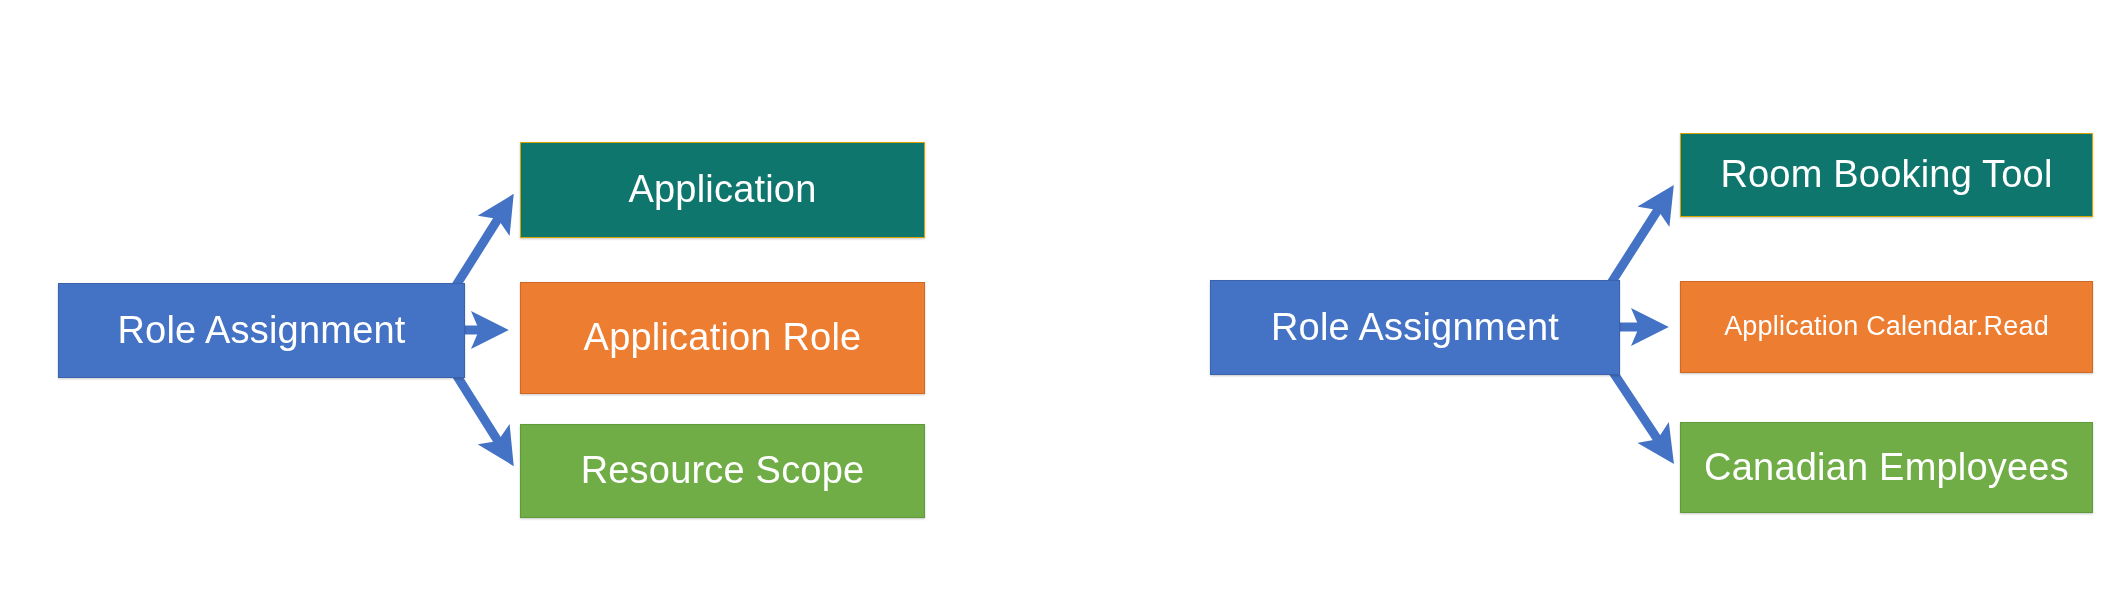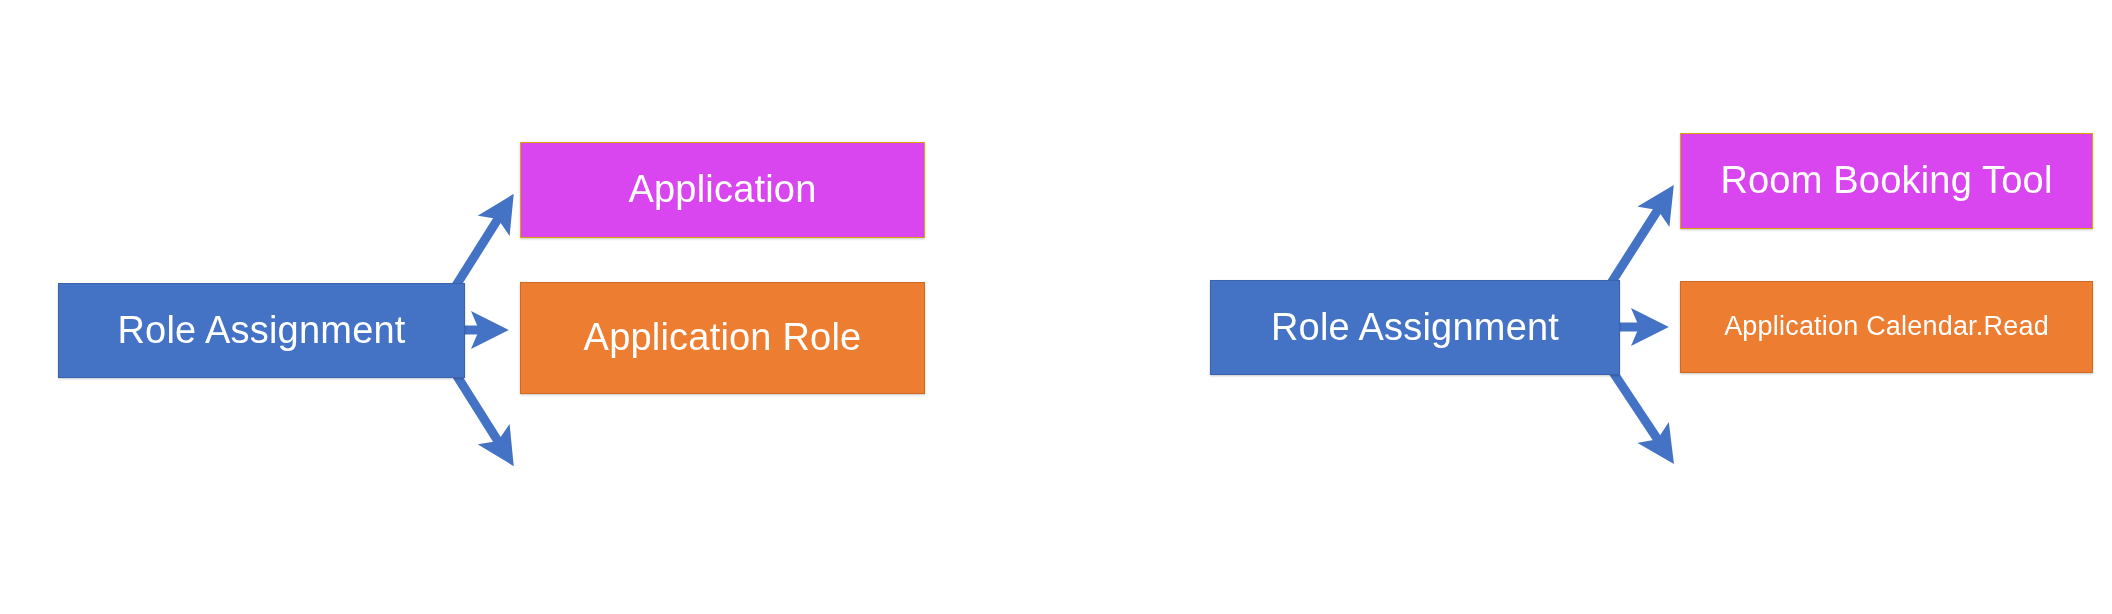--- a/index.html
+++ b/index.html
@@ -34,21 +34,21 @@
     align-items: center;
     justify-content: center;
     color: #ffffff;
     text-align: center;
     letter-spacing: 0.2px;
     line-height: 1.1;
     white-space: nowrap;
     box-shadow: 0 1px 2px rgba(0,0,0,0.22);
   }
   .node-blue   { background: #4472c4; border: 1px solid #3a62ad; margin-left: 40px; }
-  .node-yellow { background: #d946ef; border: 1px solid #d9a300; }
+  .node-yellow { background: #0f766e; border: 1px solid #d9a300; }
   .node-orange { background: #ed7d31; border: 1px solid #cf6a26; }
   .node-green  { background: #70ad47; border: 1px solid #5f9a3b; }
 
   .fs-large { font-size: 38px; }
   .fs-small { font-size: 27px; }
 </style>
 </head>
 <body>
 
 <div id="canvas">
@@ -74,27 +74,33 @@
   </div>
 
   <div class="node node-yellow fs-large" style="left:520px; top:142px; width:405px; height:96px;">
     <span>Application</span>
   </div>
 
   <div class="node node-orange fs-large" style="left:520px; top:282px; width:405px; height:112px;">
     <span>Application Role</span>
   </div>
 
+  <div class="node node-green fs-large" style="left:520px; top:424px; width:405px; height:94px;">
+    <span>Resource Scope</span>
+  </div>
 
   <div class="node node-blue fs-large" style="left:1170px; top:280px; width:410px; height:95px;">
     <span>Role Assignment</span>
   </div>
 
-  <div class="node node-yellow fs-large" style="left:1680px; top:133px; width:413px; height:96px;">
+  <div class="node node-yellow fs-large" style="left:1680px; top:133px; width:413px; height:84px;">
     <span>Room Booking Tool</span>
   </div>
 
   <div class="node node-orange fs-small" style="left:1680px; top:281px; width:413px; height:92px;">
     <span>Application Calendar.Read</span>
   </div>
 
+  <div class="node node-green fs-large" style="left:1680px; top:422px; width:413px; height:91px;">
+    <span>Canadian Employees</span>
+  </div>
 
 </div>
 
 </body></html>

